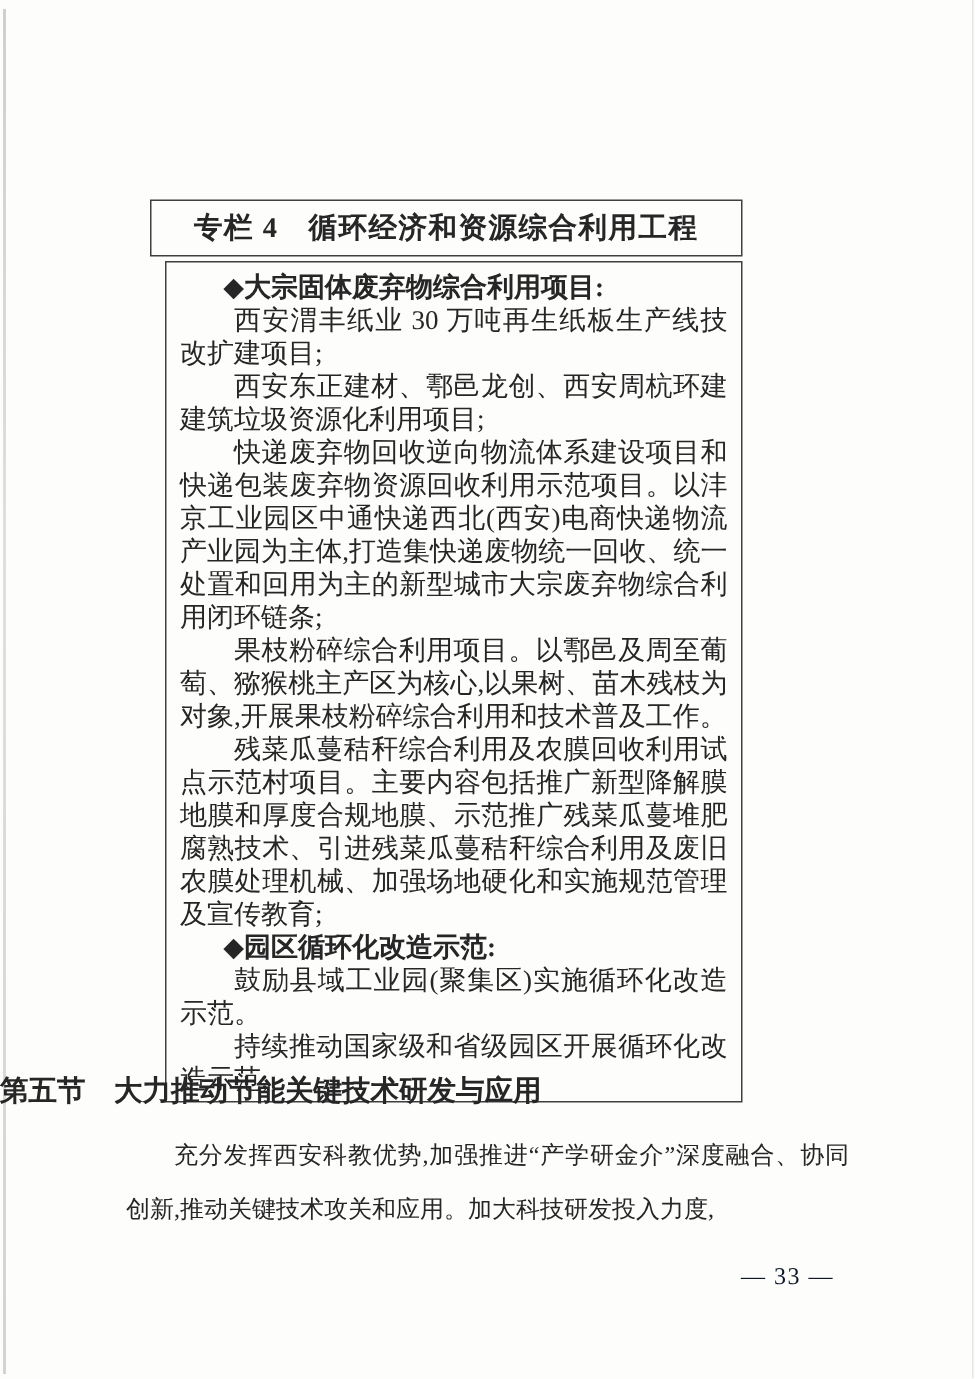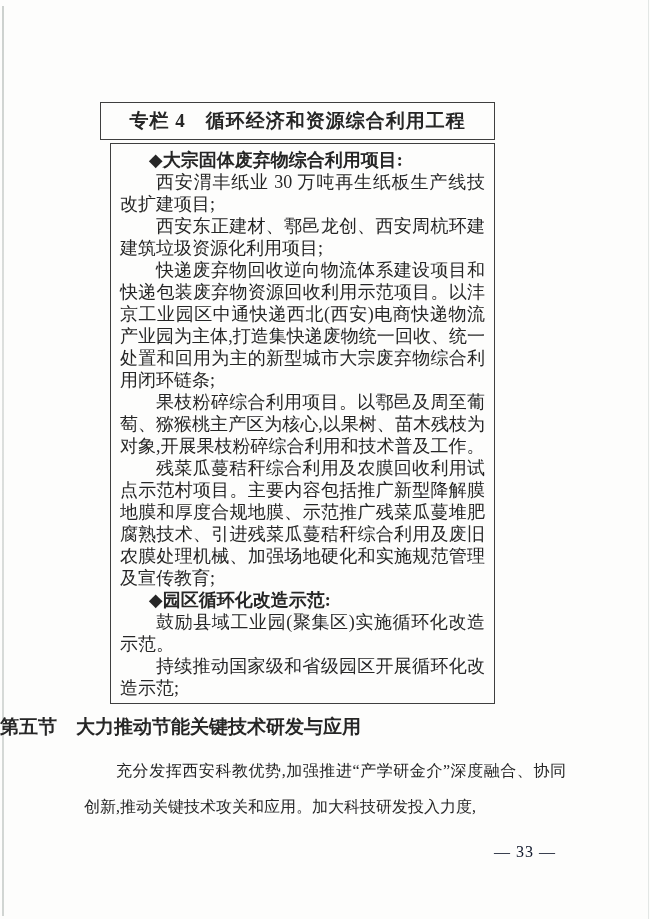--- a/index.html
+++ b/index.html
@@ -28,21 +28,21 @@
     position: absolute;
     right: 1px;
     top: 0;
     width: 1px;
     height: 919px;
     background: #e3e7e5;
   }
   .panel {
     position: absolute;
     left: 100px;
-    top: 102px;
+    top: 133px;
     width: 395px;
     box-sizing: border-box;
   }
   .panel-title-box {
     box-sizing: border-box;
     border: 1.5px solid #3f3f3f;
     height: 38px;
     display: flex;
     align-items: center;
     justify-content: center;

